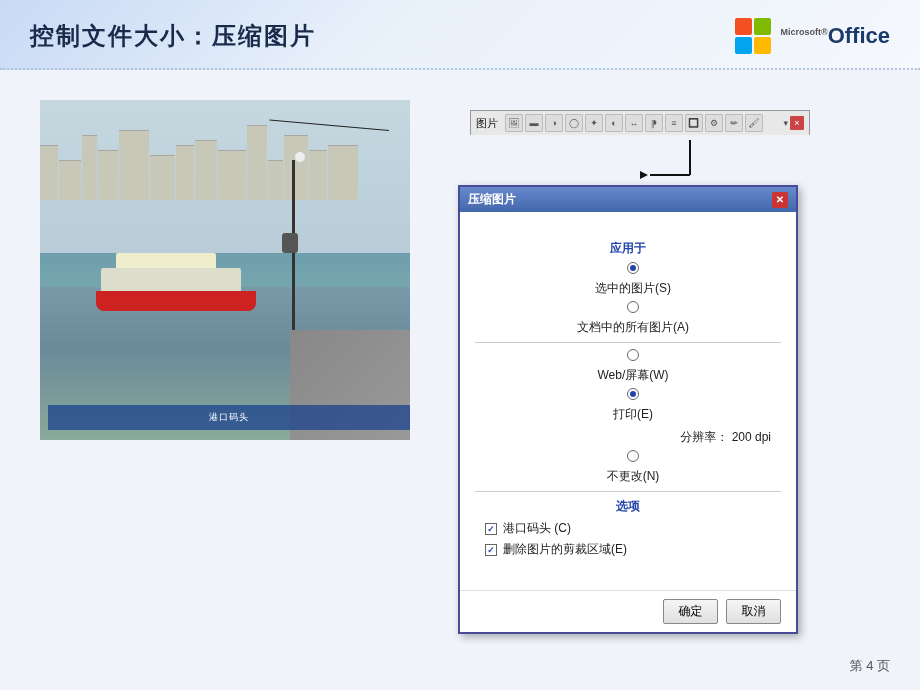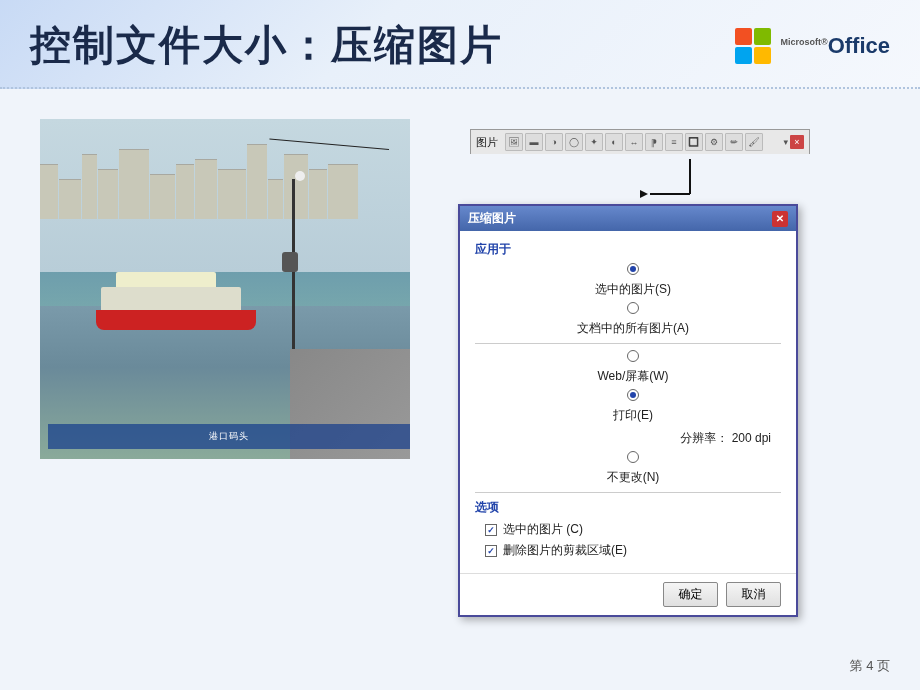--- a/index.html
+++ b/index.html
@@ -15,21 +15,21 @@
     
     .header {
       background: linear-gradient(135deg, #c8daf5 0%, #e8f0fa 40%, #f5f8fd 100%);
       padding: 18px 30px 14px 30px;
       border-bottom: 2px dotted #b0c4de;
       display: flex;
       align-items: center;
       justify-content: space-between;
     }
     .header-title {
-      font-size: 41px;
+      font-size: 24px;
       font-weight: bold;
       color: #1a2a4a;
       letter-spacing: 2px;
     }
 
     
     .office-logo {
       display: flex;
       align-items: center;
       gap: 10px;
@@ -300,21 +300,22 @@
       background: #cc3333;
       border-radius: 2px;
       display: flex;
       align-items: center;
       justify-content: center;
       font-size: 10px;
       color: white;
       cursor: pointer;
     }
     .dialog-body {
-      padding: 10px 15px;
+      padding: 28px 15px;
+      text-align: center;
     }
     .section-label {
       color: #2244aa;
       font-weight: bold;
       margin-bottom: 5px;
       font-size: 12px;
     }
     .radio-row {
       display: flex;
       align-items: center;
@@ -542,21 +543,21 @@
         <div class="radio-row">
           <div class="radio-circle"></div>
           <span class="radio-label">不更改(N)</span>
         </div>
 
         <hr class="section-divider">
 
         <div class="section-label">选项</div>
         <div class="checkbox-row">
           <div class="checkbox-sq checked"></div>
-          <span class="radio-label">选中的图片 (C)</span>
+          <span class="radio-label">港口码头 (C)</span>
         </div>
         <div class="checkbox-row">
           <div class="checkbox-sq checked"></div>
           <span class="radio-label">删除图片的剪裁区域(E)</span>
         </div>
       </div>
 
       <div class="dialog-footer">
         <button class="dlg-btn">确定</button>
         <button class="dlg-btn">取消</button>

